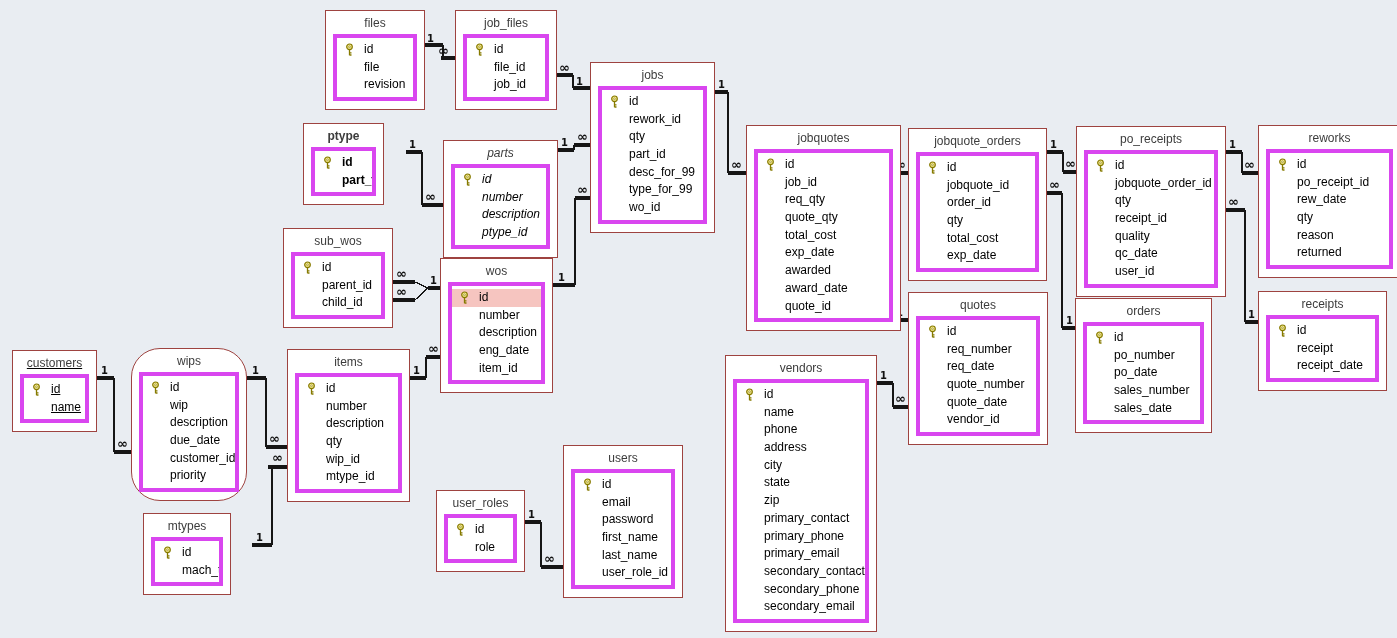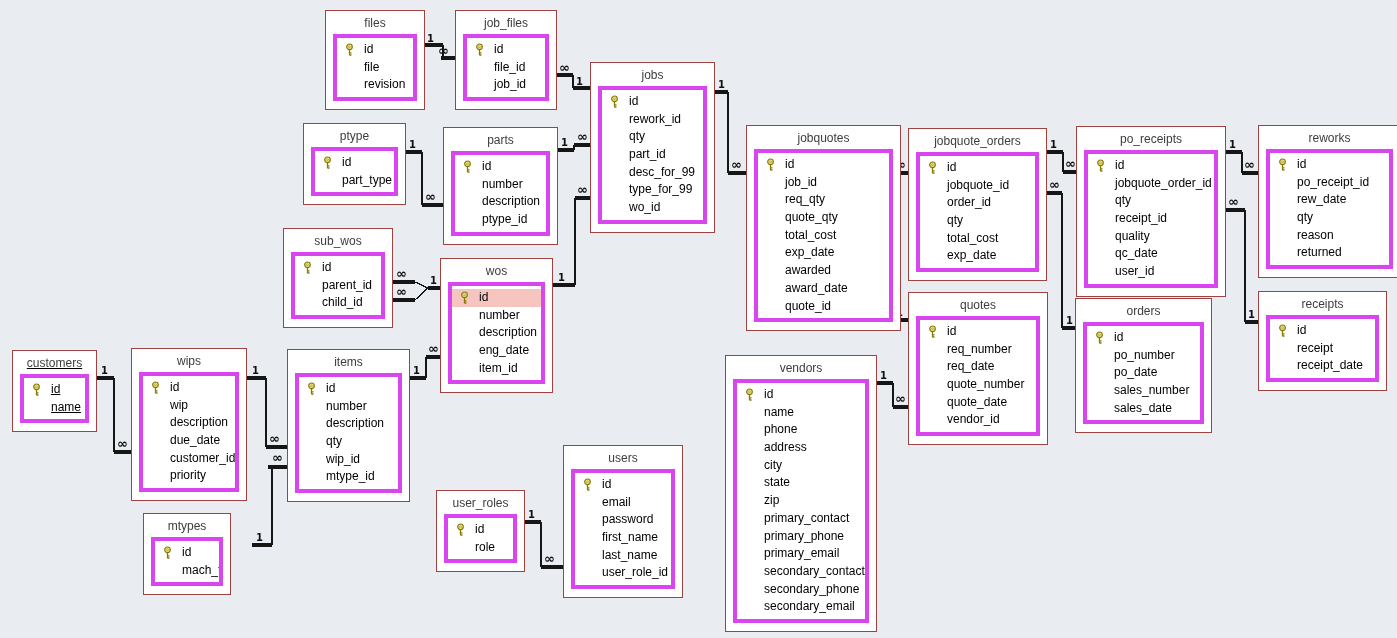--- a/index.html
+++ b/index.html
@@ -162,34 +162,34 @@
             </svg>
           </span><span>id</span></div>
         <div class="fld"><span>rework_id</span></div>
         <div class="fld"><span>qty</span></div>
         <div class="fld"><span>part_id</span></div>
         <div class="fld"><span>desc_for_99</span></div>
         <div class="fld"><span>type_for_99</span></div>
         <div class="fld"><span>wo_id</span></div>
       </div>
     </div>
-    <div class="tbl" style="left: 303px; top: 123px; width: 103px;">
+    <div class="tbl" style="left: 303px; top: 123px; width: 81px; font-weight: bold;">
       <div class="tbl-title">ptype</div>
       <div class="tbl-inner">
         <div class="fld"><span class="key">
             <svg viewBox="0 0 13 13">
               <circle cx="6.5" cy="3.8" r="2.8" fill="#f4e98c" stroke="#867a00" stroke-width="1.2"></circle>
               <circle cx="6.5" cy="3.8" r="0.9" fill="#ffffff" stroke="#867a00" stroke-width="0.6"></circle>
               <path d="M6.5 6.6 V12.3 M6.5 9.9 H8.5 M6.5 12 H8.5" stroke="#867a00" stroke-width="1.3" fill="none"></path>
             </svg>
           </span><span>id</span></div>
         <div class="fld"><span>part_type</span></div>
       </div>
     </div>
-    <div class="tbl" style="left: 443px; top: 127px; width: 115px;">
+    <div class="tbl" style="left: 443px; top: 140px; width: 115px; font-style: italic;">
       <div class="tbl-title">parts</div>
       <div class="tbl-inner">
         <div class="fld"><span class="key">
             <svg viewBox="0 0 13 13">
               <circle cx="6.5" cy="3.8" r="2.8" fill="#f4e98c" stroke="#867a00" stroke-width="1.2"></circle>
               <circle cx="6.5" cy="3.8" r="0.9" fill="#ffffff" stroke="#867a00" stroke-width="0.6"></circle>
               <path d="M6.5 6.6 V12.3 M6.5 9.9 H8.5 M6.5 12 H8.5" stroke="#867a00" stroke-width="1.3" fill="none"></path>
             </svg>
           </span><span>id</span></div>
         <div class="fld"><span>number</span></div>
@@ -233,21 +233,21 @@
         <div class="fld"><span class="key">
             <svg viewBox="0 0 13 13">
               <circle cx="6.5" cy="3.8" r="2.8" fill="#f4e98c" stroke="#867a00" stroke-width="1.2"></circle>
               <circle cx="6.5" cy="3.8" r="0.9" fill="#ffffff" stroke="#867a00" stroke-width="0.6"></circle>
               <path d="M6.5 6.6 V12.3 M6.5 9.9 H8.5 M6.5 12 H8.5" stroke="#867a00" stroke-width="1.3" fill="none"></path>
             </svg>
           </span><span>id</span></div>
         <div class="fld"><span>name</span></div>
       </div>
     </div>
-    <div class="tbl" style="left: 131px; top: 348px; width: 116px;">
+    <div class="tbl" style="left: 131px; top: 348px; width: 116px; border-radius: 29px;">
       <div class="tbl-title">wips</div>
       <div class="tbl-inner">
         <div class="fld"><span class="key">
             <svg viewBox="0 0 13 13">
               <circle cx="6.5" cy="3.8" r="2.8" fill="#f4e98c" stroke="#867a00" stroke-width="1.2"></circle>
               <circle cx="6.5" cy="3.8" r="0.9" fill="#ffffff" stroke="#867a00" stroke-width="0.6"></circle>
               <path d="M6.5 6.6 V12.3 M6.5 9.9 H8.5 M6.5 12 H8.5" stroke="#867a00" stroke-width="1.3" fill="none"></path>
             </svg>
           </span><span>id</span></div>
         <div class="fld"><span>wip</span></div>

